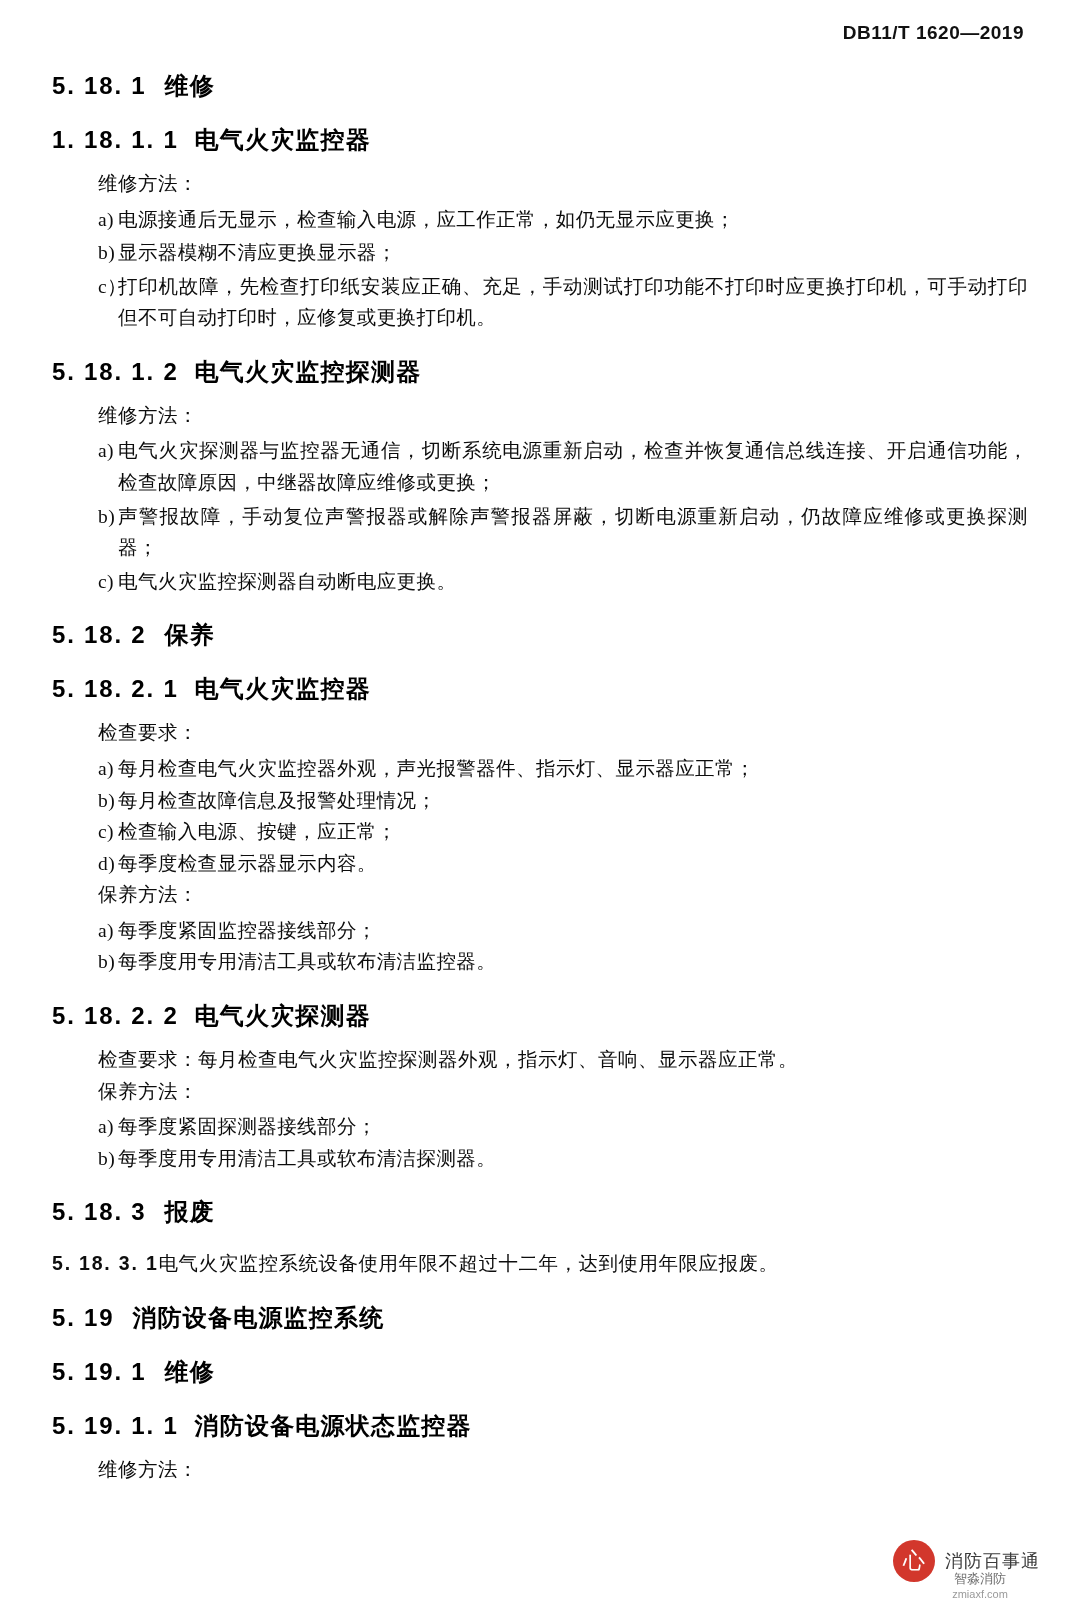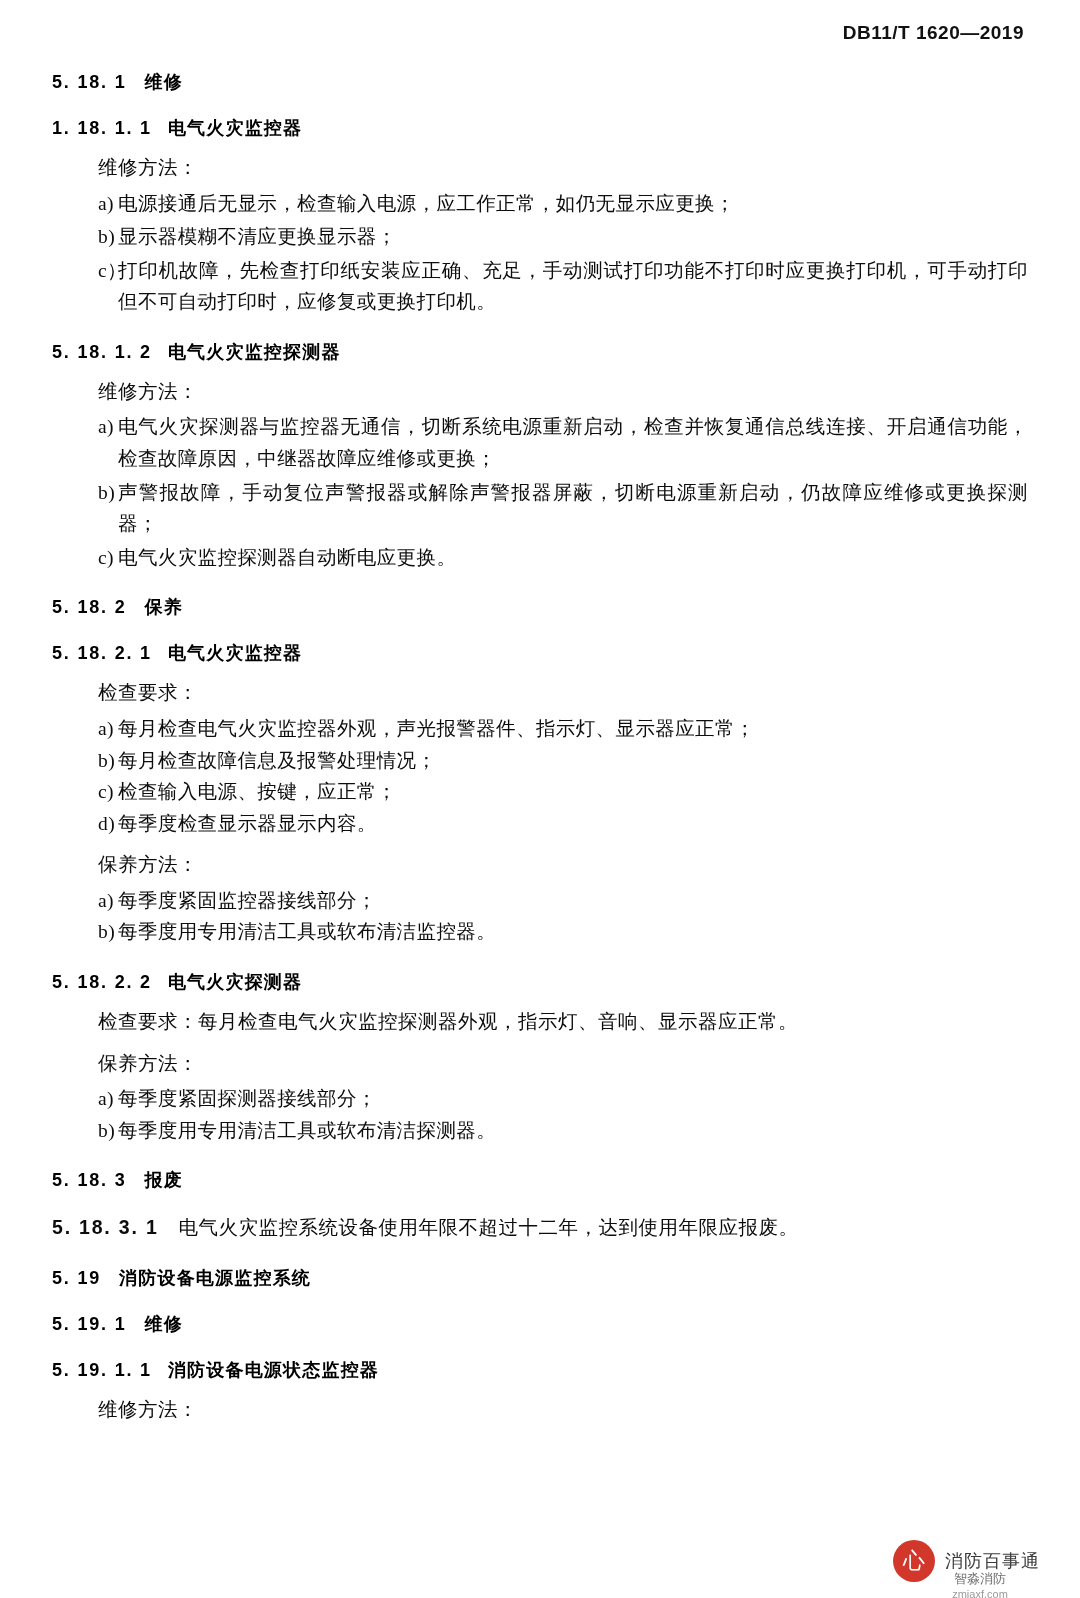--- a/index.html
+++ b/index.html
@@ -30,21 +30,21 @@
     letter-spacing: 0.5px;
     font-family: "Liberation Sans", sans-serif;
     font-weight: 600;
     color: #111;
     margin-bottom: 26px;
     padding-right: 4px;
   }
   .h-clause {
     font-family: "Liberation Sans", "DejaVu Sans", sans-serif;
     font-weight: 700;
-    font-size: 18px;
+    font-size: 24px;
     color: #000;
     margin: 22px 0 0 0;
     letter-spacing: 0.6px;
   }
   .h-clause .num {
     display: inline-block;
     letter-spacing: 1.8px;
   }
   .h-clause .txt {
     display: inline-block;
@@ -74,36 +74,34 @@
     top: 0;
     width: 60px;
     font-family: "Liberation Serif", serif;
   }
   .list.tight li { margin-top: 0; }
 
   .sub-label {
     margin-left: 46px;
     font-size: 19.5px;
     line-height: 1.62;
-    margin-top: 10px;
     letter-spacing: 0.5px;
   }
   .sub-label.first { margin-top: 12px; }
 
   .numbered-para {
     font-size: 19.5px;
     line-height: 1.62;
     margin-top: 20px;
     letter-spacing: 0.5px;
     font-family: "Liberation Sans", "DejaVu Sans", sans-serif;
     font-weight: 700;
   }
   .numbered-para .num { letter-spacing: 1.8px; }
   .numbered-para .body {
-    margin-left: 20px;
     font-family: "Liberation Serif", "DejaVu Serif", serif;
     font-weight: normal;
     letter-spacing: 0.5px;
   }
 
   
   .wm {
     position: absolute;
     right: 40px;
     bottom: 16px;

